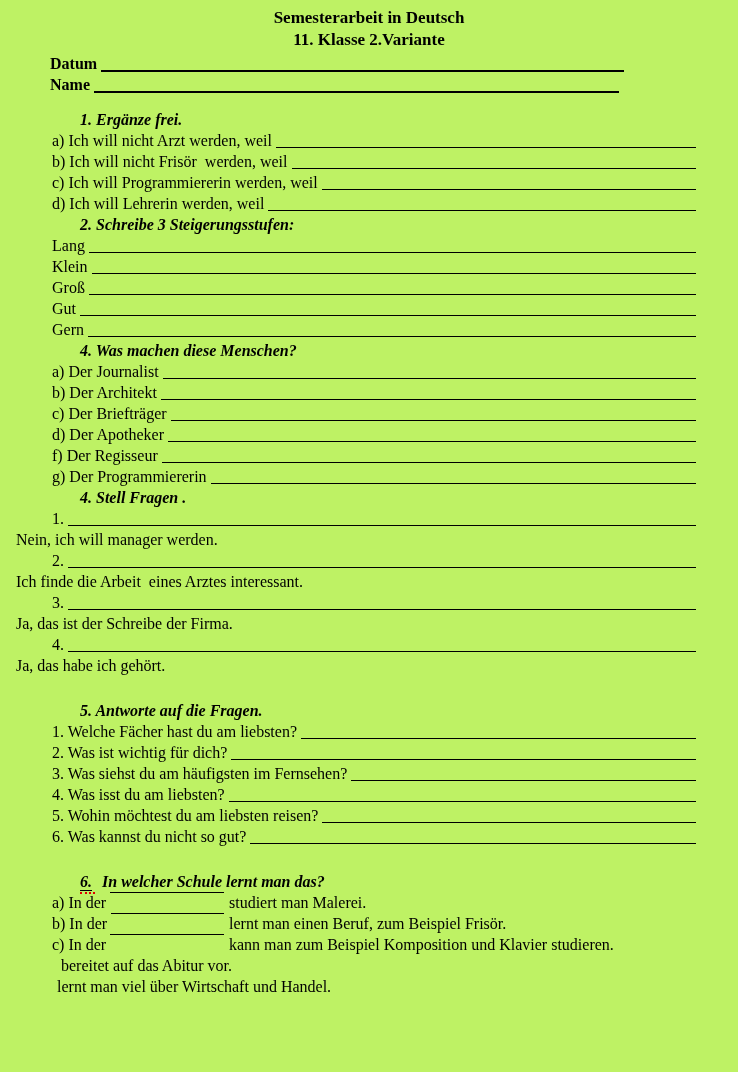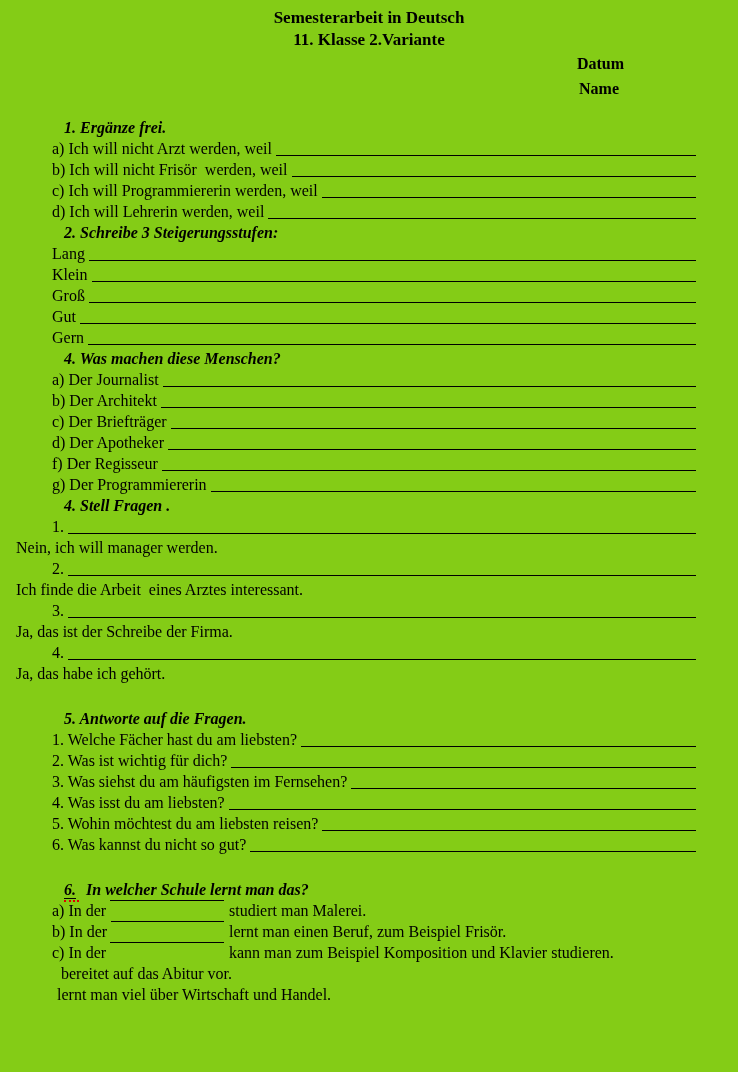--- a/index.html
+++ b/index.html
@@ -1,20 +1,20 @@
 <!DOCTYPE html>
 <html><head>
 <meta charset="utf-8">
 <style>
   html, body { margin: 0; padding: 0; background: #ffffff; }
   .page {
     position: relative;
     width: 738px;
     height: 1072px;
-    background: #84cc16;
+    background: #bef264;
     color: #000000;
     font-family: "Liberation Serif", "DejaVu Serif", serif;
     font-size: 16px;
     overflow: hidden;
   }
   .titles { padding-top: 7px; text-align: center; }
   .title {
     font-weight: bold;
     font-size: 17px;
     line-height: 22px;
@@ -28,28 +28,28 @@
     margin-left: 36px;
   }
   .txt { white-space: pre-wrap; }
   .b { font-weight: bold; }
   .fill {
     flex: 1 1 auto;
     height: 0;
     border-bottom: 1px solid #000000;
     margin: 0 0 3px 4px;
   }
-  .hdr-row { margin-left: 34px; flex-direction: column; }
+  .hdr-row { margin-left: 34px; }
   .hdr-row .fill { border-bottom-width: 2px; margin-bottom: 2px; }
   .hdr-datum { margin-right: 72px; }
   .hdr-name  { margin-right: 77px; }
   .heading {
     font-weight: bold;
     font-style: italic;
-    margin-left: 48px;
+    margin-left: 64px;
     line-height: 21px;
     min-height: 21px;
   }
   .sp14 { height: 14px; }
   .sp24 { height: 24px; }
   .s6head { display: flex; width: 172px; flex: 0 0 auto; }
   .s6head .fill { margin-left: 4px; }
   .post { padding-left: 5px; }
   .h6num {
     position: relative;

